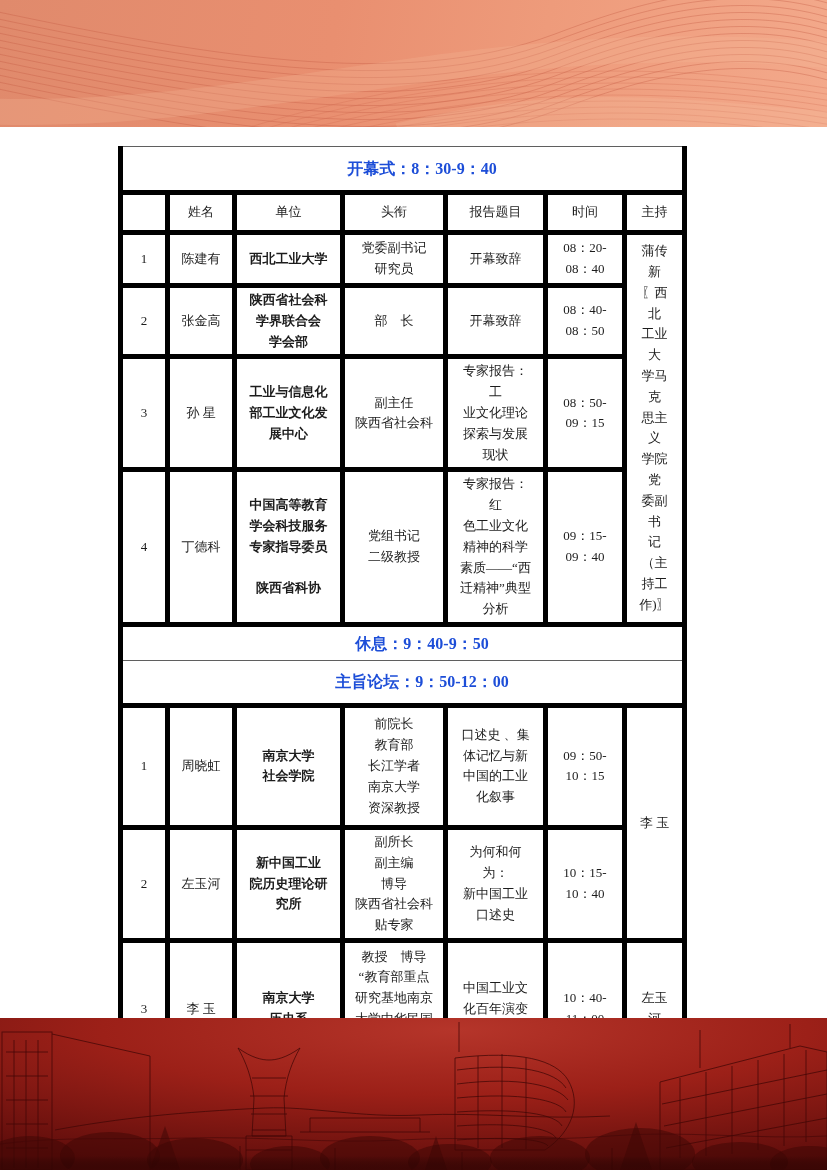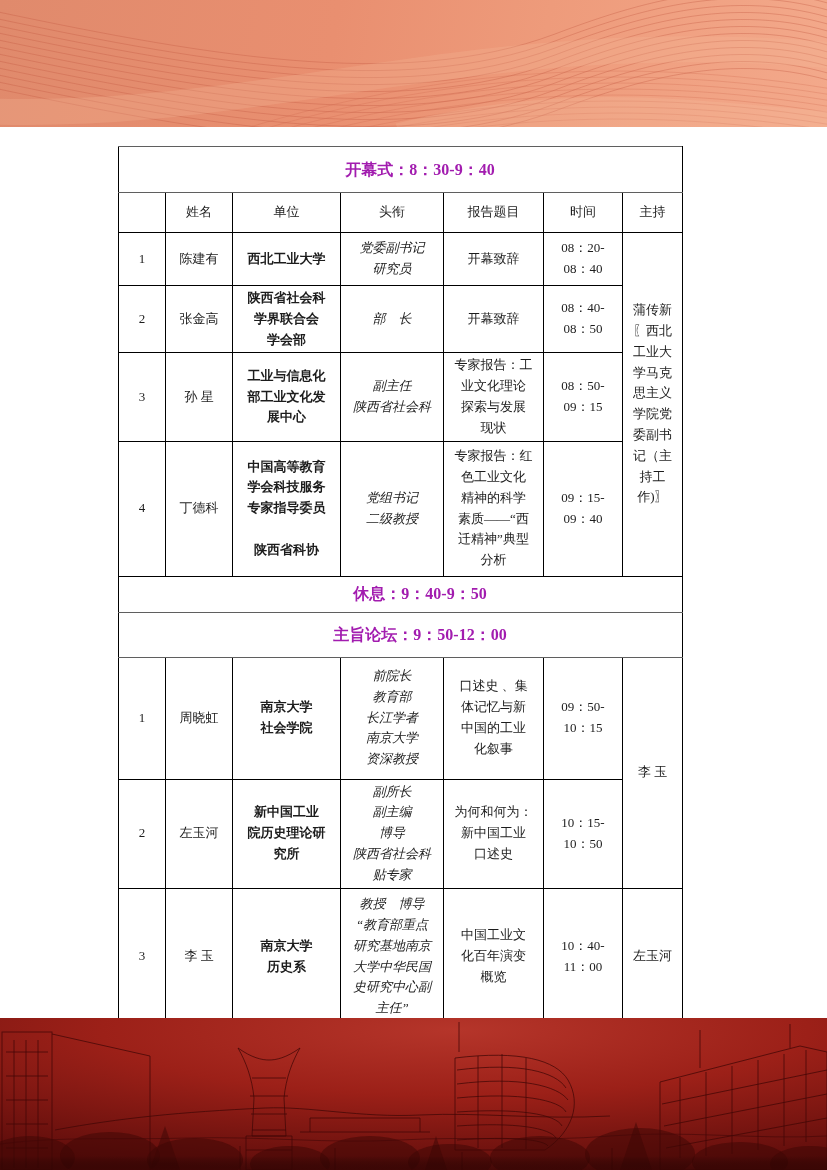--- a/index.html
+++ b/index.html
@@ -17,32 +17,32 @@
   }
   .banner svg{display:block;width:827px;height:127px;}
   
   table.schedule{
     position:absolute;left:118px;top:146px;width:564px;
     border-collapse:collapse;table-layout:fixed;
     font-size:13px;color:#1c1c1c;
   }
   table.schedule td{
     box-sizing:border-box;
-    border:1px solid #000000;
+    border:5px solid #000000;
     text-align:center;vertical-align:middle;
     white-space:pre-line;line-height:1.6;
     padding:2px 9px;
   }
   td.c-num{padding:2px 2px;}
   td.c-org{padding:2px 10px;font-weight:bold;}
-  td.c-title{padding:2px 10px;font-style:italic;}
+  td.c-title{padding:2px 10px;}
   td.c-time{padding:2px 4px;line-height:1.75;}
   td.c-host{padding:2px 4px;line-height:1.9;}
   tr.title-row td{
-    font-weight:bold;font-size:16px;color:#a21caf;
+    font-weight:bold;font-size:16px;color:#1d4ed8;
     border-top:1.5px solid #5f5f5f;border-bottom:1.5px solid #5f5f5f;
     white-space:normal;
     padding-left:48px;
   }
   table.schedule{border:1.5px solid #5f5f5f;}
   tr.h46{height:46px} tr.h40{height:40px} tr.h53{height:53px}
   tr.h60{height:60px} tr.h85{height:85px} tr.h135{height:135px}
   tr.h36{height:36px} tr.h45{height:45px} tr.h122{height:122px}
   tr.h103{height:103px} tr.h137{height:137px}
   
@@ -211,21 +211,21 @@
 究所</td>
       <td class="c-title">副所长
 副主编
 博导
 陕西省社会科
 贴专家</td>
       <td>为何和何为：
 新中国工业
 口述史</td>
       <td class="c-time">10：15-
-10：50</td>
+10：40</td>
     </tr>
     <tr class="h137">
       <td class="c-num">3</td>
       <td>李 玉</td>
       <td class="c-org">南京大学
 历史系</td>
       <td class="c-title">教授　博导
 “教育部重点
 研究基地南京
 大学中华民国

